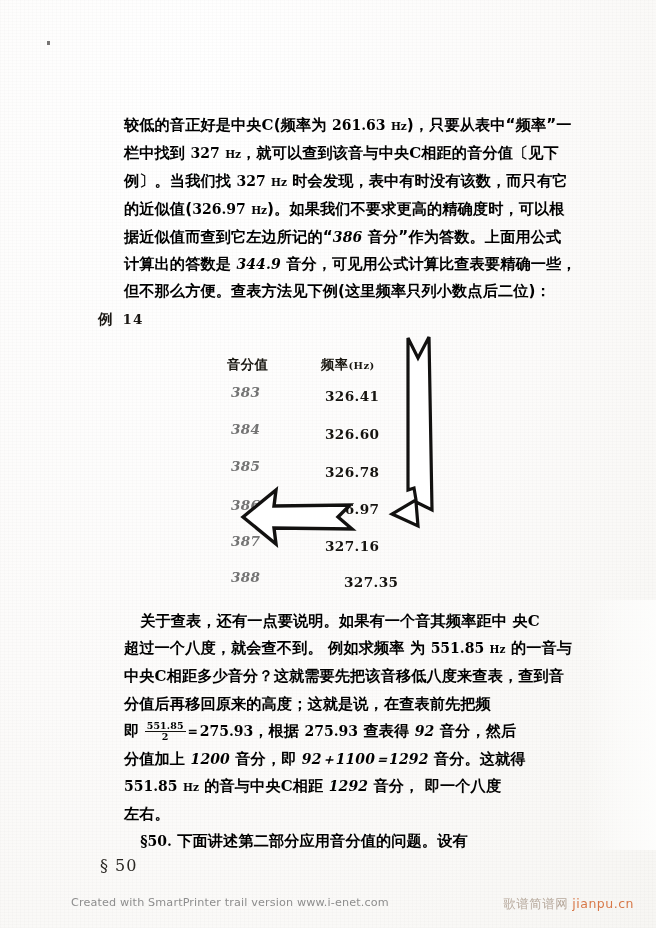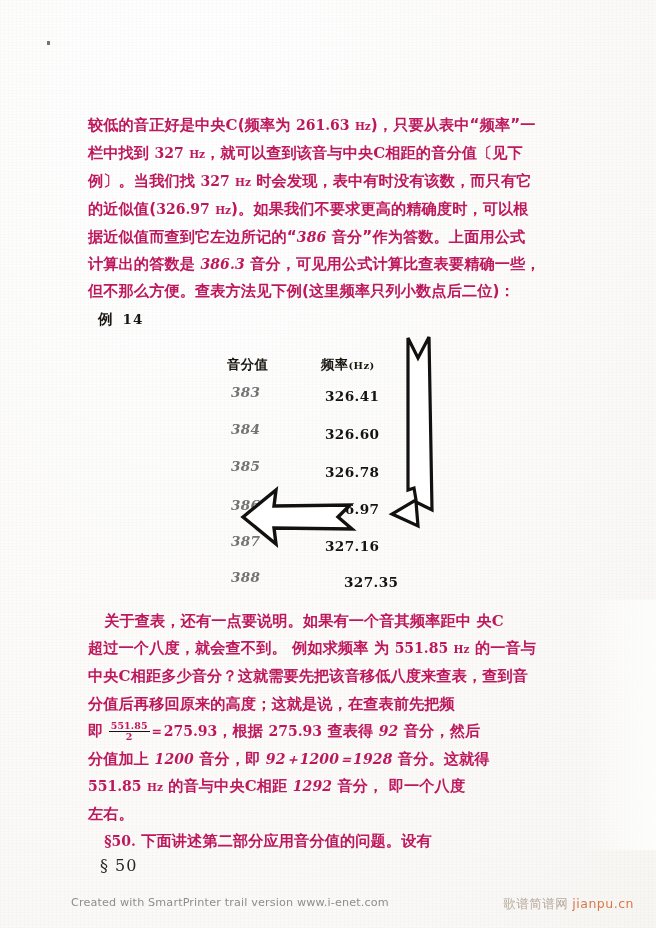--- a/index.html
+++ b/index.html
@@ -34,28 +34,29 @@
 
   .content {
     position: absolute;
     left: 0; top: 0;
     width: 656px; height: 928px;
   }
 
   
   .para {
     position: absolute;
-    color: #be185d;
+    color: #000000;
     font-family: "DejaVu Sans", "Liberation Sans", sans-serif;
     font-weight: 700;
     font-size: 15.2px;
     letter-spacing: 0.1px;
     line-height: 27.4px;
     text-align: justify;
     white-space: nowrap;
+    margin-left: 36px;
     -webkit-font-smoothing: none;
   }
   .para .ln { display: block; white-space: nowrap; }
   .lat {
     font-family: "DejaVu Serif", "Liberation Serif", serif;
     font-weight: 700;
     font-size: 14px;
     letter-spacing: 0;
   }
   .lat-i {
@@ -226,21 +227,21 @@
 <div class="content">
 
   <div id="scan-speck"></div>
 
   <div class="para" id="para-top">
     <span class="ln">较低的音正好是中央<span class="cap">C</span>(频率为 <span class="lat">261.63</span> <span class="hz">Hz</span>)，只要从表中“频率”一</span>
     <span class="ln">栏中找到 <span class="lat">327</span> <span class="hz">Hz</span>，就可以查到该音与中央<span class="cap">C</span>相距的音分值〔见下</span>
     <span class="ln">例〕。当我们找 <span class="lat">327</span> <span class="hz">Hz</span> 时会发现，表中有时没有该数，而只有它</span>
     <span class="ln">的近似值(<span class="lat">326.97</span> <span class="hz">Hz</span>)。如果我们不要求更高的精确度时，可以根</span>
     <span class="ln">据近似值而查到它左边所记的“<span class="lat-i">386</span> 音分”作为答数。上面用公式</span>
-    <span class="ln">计算出的答数是 <span class="lat-i">386.3</span> 音分，可见用公式计算比查表要精确一些，</span>
+    <span class="ln">计算出的答数是 <span class="lat-i">344.9</span> 音分，可见用公式计算比查表要精确一些，</span>
     <span class="ln">但不那么方便。查表方法见下例(这里频率只列小数点后二位)：</span>
   </div>
 
   <div id="example-label">
     <span>例</span><span class="num">14</span>
   </div>
 
   <div id="cents-table">
     <div class="thead">
       <div class="th c1">音分值</div>
@@ -280,21 +281,21 @@
   <svg class="arrow-svg" id="arrow-bent-wrap" width="72" height="222" viewBox="0 0 72 222">
     <path d="M 22 4 L 32 24 L 43 3 L 46 176 L 30 168 L 32 192 L 6 180 L 30 166 L 28 154 L 22 156 Z" fill="#ffffff" stroke="#121110" stroke-width="3.2" stroke-linejoin="miter"></path>
   </svg>
 
   <div class="para" id="para-mid">
     <span class="ln">&nbsp;&nbsp;&nbsp;关于查表，还有一点要说明。如果有一个音其频率距中 央<span class="cap">C</span></span>
     <span class="ln">超过一个八度，就会查不到。 例如求频率 为 <span class="lat">551.85</span> <span class="hz">Hz</span> 的一音与</span>
     <span class="ln">中央<span class="cap">C</span>相距多少音分？这就需要先把该音移低八度来查表，查到音</span>
     <span class="ln">分值后再移回原来的高度；这就是说，在查表前先把频</span>
     <span class="ln">即&nbsp;<span style="display:inline-block;vertical-align:-4px;text-align:center;font-family:'DejaVu Serif','Liberation Serif',serif;font-size:9.5px;line-height:10px;"><span style="display:block;border-bottom:1.6px solid #15130f;padding:0 2px;">551.85</span><span style="display:block;">2</span></span><span class="lat">＝275.93</span>，根据 <span class="lat">275.93</span> 查表得 <span class="lat-i">92</span> 音分，然后</span>
-    <span class="ln">分值加上 <span class="lat-i">1200</span> 音分，即 <span class="lat-i">92＋1200＝1928</span> 音分。这就得</span>
+    <span class="ln">分值加上 <span class="lat-i">1200</span> 音分，即 <span class="lat-i">92＋1100＝1292</span> 音分。这就得</span>
     <span class="ln"><span class="lat">551.85</span> <span class="hz">Hz</span> 的音与中央<span class="cap">C</span>相距 <span class="lat-i">1292</span> 音分， 即一个八度</span>
     <span class="ln">左右。</span>
     <span class="ln">&nbsp;&nbsp;&nbsp;<span class="lat">§50.</span> 下面讲述第二部分应用音分值的问题。设有</span>
   </div>
 
   <div class="fade-right"></div>
 
   <div id="section-mark">§ 50</div>
 
   <div id="footer-left">Created with SmartPrinter trail version www.i-enet.com</div>

